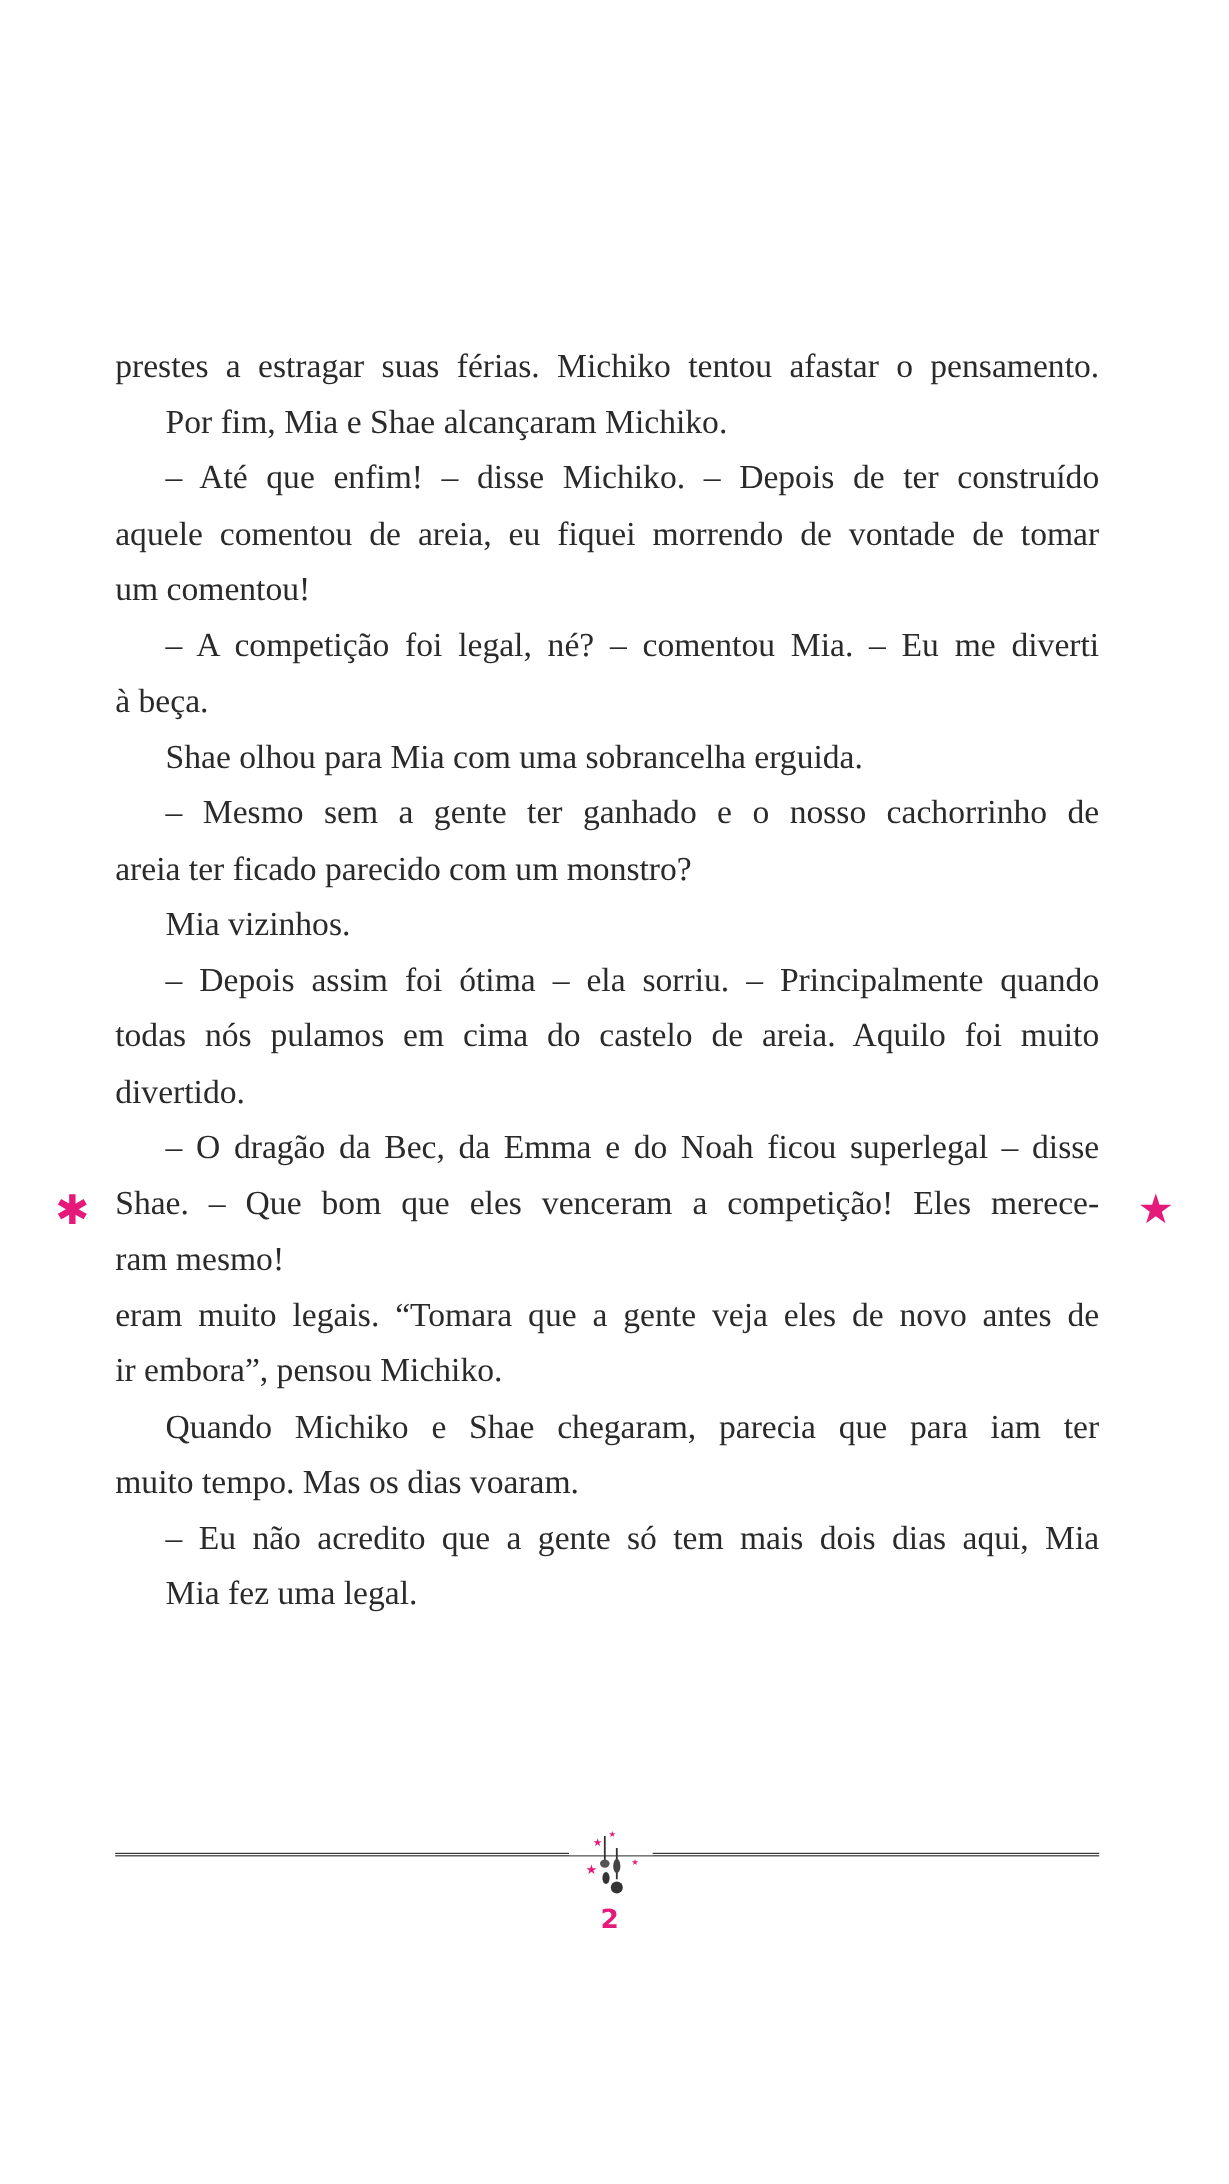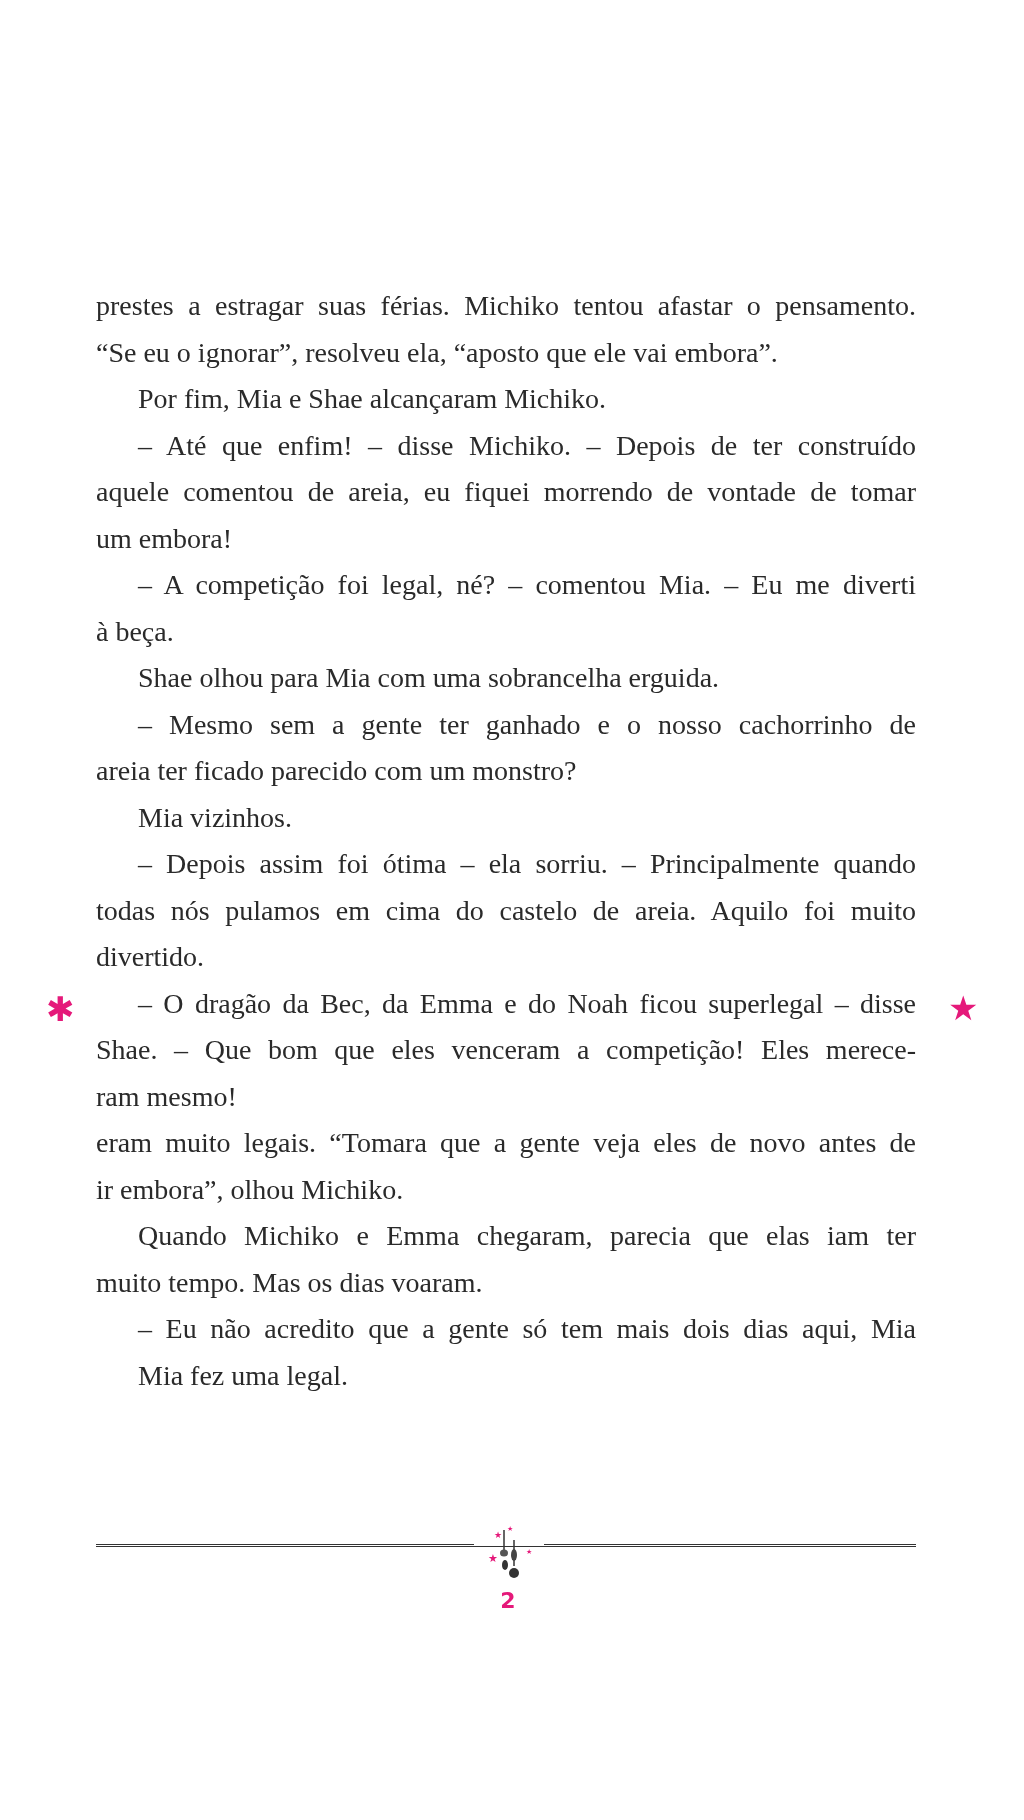--- a/index.html
+++ b/index.html
@@ -13,40 +13,39 @@
   .footer-rule { position:absolute; left:96px; top:1544px; width:820px; height:3px; border-top:1px solid #333; border-bottom:1px solid #333; box-sizing:border-box; background:#fff; }
   .ornament { position:absolute; left:474px; top:1522px; width:70px; height:70px; }
   .page-number { position:absolute; left:488px; top:1588px; width:40px; text-align:center;
                  font-family:"DejaVu Sans",sans-serif; font-weight:bold; font-size:22px; color:#e5197a; }
 </style>
 </head>
 <body>
 
 <div class="page-body" id="page-body">
     <div class="line just">prestes a estragar suas férias. Michiko tentou afastar o pensamento.</div>
-    <div class="line">“Se eu o ignorar”, resolveu ela, “aposto que ele vai embora”.</div>
     <div class="line indent">Por fim, Mia e Shae alcançaram Michiko.</div>
     <div class="line indent just">– Até que enfim! – disse Michiko. – Depois de ter construído</div>
     <div class="line just">aquele comentou de areia, eu fiquei morrendo de vontade de tomar</div>
-    <div class="line">um embora!</div>
+    <div class="line">um comentou!</div>
     <div class="line indent just">– A competição foi legal, né? – comentou Mia. – Eu me diverti</div>
     <div class="line">à beça.</div>
     <div class="line indent">Shae olhou para Mia com uma sobrancelha erguida.</div>
     <div class="line indent just">– Mesmo sem a gente ter ganhado e o nosso cachorrinho de</div>
     <div class="line">areia ter ficado parecido com um monstro?</div>
     <div class="line indent">Mia vizinhos.</div>
     <div class="line indent just">– Depois assim foi ótima – ela sorriu. – Principalmente quando</div>
     <div class="line just">todas nós pulamos em cima do castelo de areia. Aquilo foi muito</div>
     <div class="line">divertido.</div>
     <div class="line indent just">– O dragão da Bec, da Emma e do Noah ficou superlegal – disse</div>
     <div class="line just">Shae. – Que bom que eles venceram a competição! Eles merece-</div>
     <div class="line">ram mesmo!</div>
     <div class="line just">eram muito legais. “Tomara que a gente veja eles de novo antes de</div>
-    <div class="line">ir embora”, olhou Michiko.</div>
-    <div class="line indent just">Quando Michiko e Emma chegaram, parecia que elas iam ter</div>
+    <div class="line">ir embora”, pensou Michiko.</div>
+    <div class="line indent just">Quando Michiko e Shae chegaram, parecia que para iam ter</div>
     <div class="line">muito tempo. Mas os dias voaram.</div>
     <div class="line indent just">– Eu não acredito que a gente só tem mais dois dias aqui, Mia</div>
     <div class="line indent">Mia fez uma legal.</div>
   </div>
 
 <span class="star" style="left:46px; top:993px;">✱</span>
 <span class="star" style="left:948px; top:992px;">★</span>
 
 <div class="footer-rule"></div>
 

